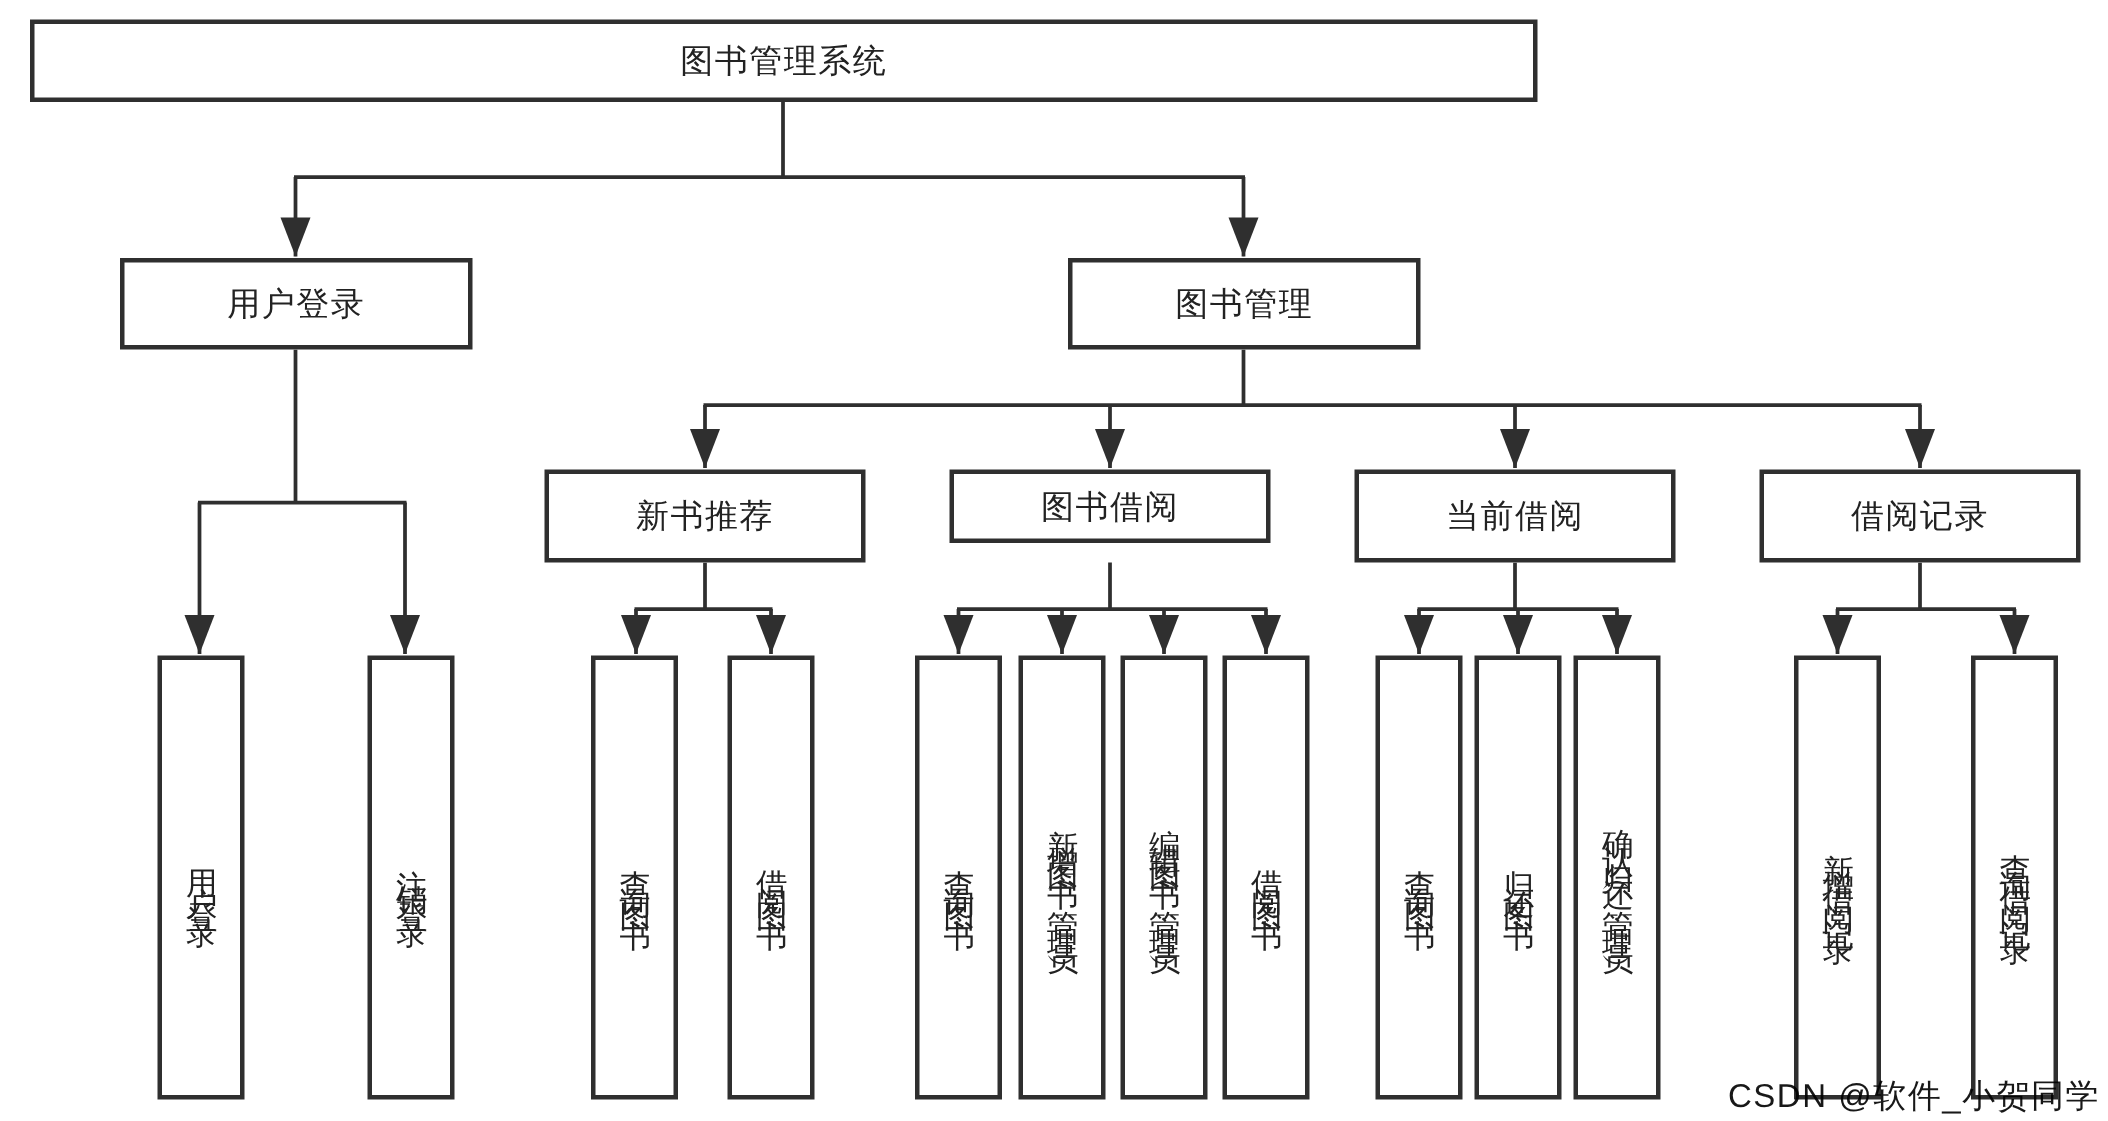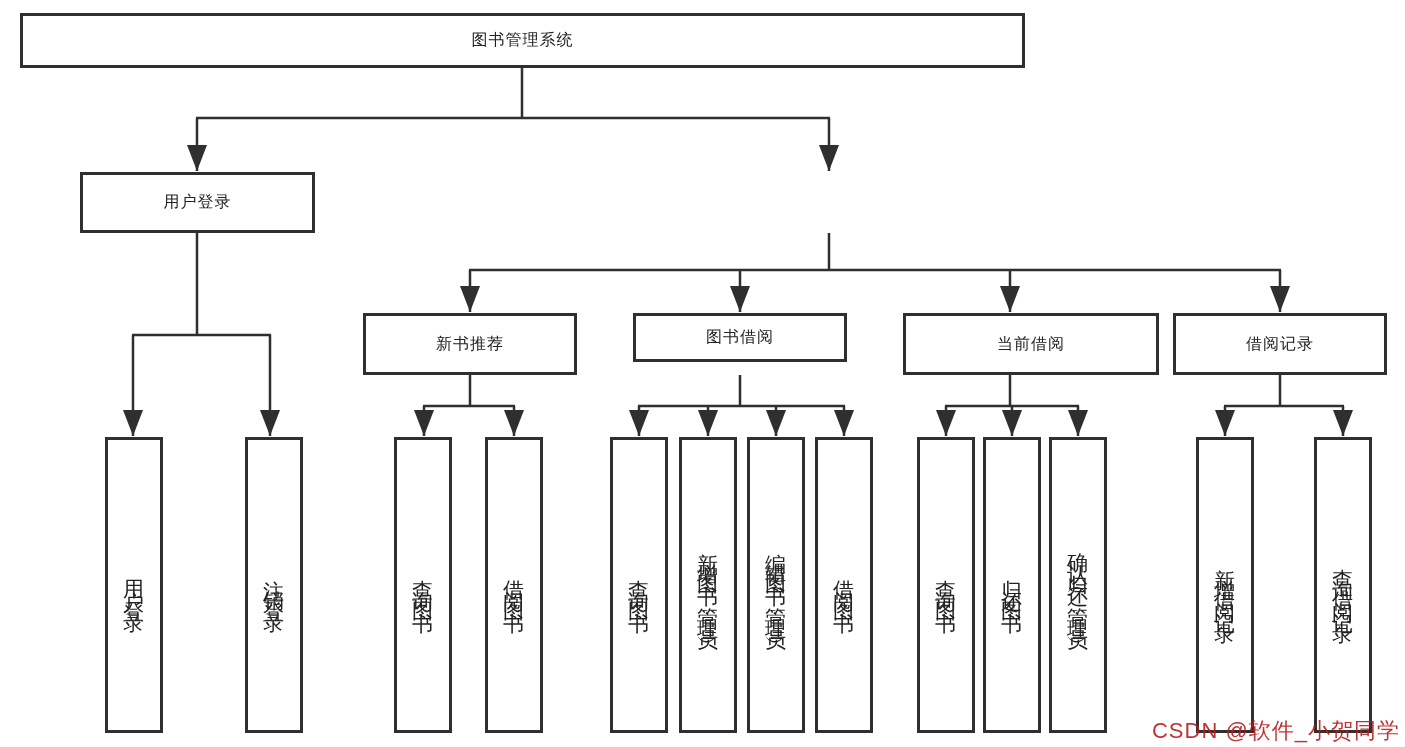--- a/index.html
+++ b/index.html
@@ -26,30 +26,30 @@
     box-sizing: border-box;
     border: 3px solid #2f2f2f;
     background: #ffffff;
     color: #222222;
     display: flex;
     align-items: center;
     justify-content: center;
     z-index: 2;
   }
   .hnode {
-    font-size: 16px;
+    font-size: 22px;
     letter-spacing: 1px;
     white-space: nowrap;
   }
   .root-node   { left: 20px;  top: 13px;  width: 1005px; height: 55px; }
   .l1-a        { left: 80px;  top: 172px; width: 235px;  height: 61px; }
   .l1-b        { left: 712px; top: 172px; width: 235px;  height: 61px; }
   .l3-0        { left: 363px; top: 313px; width: 214px;  height: 62px; text-align: right; }
   .l3-1        { left: 633px; top: 313px; width: 214px;  height: 49px; }
-  .l3-2        { left: 903px; top: 313px; width: 256px;  height: 62px; }
+  .l3-2        { left: 903px; top: 313px; width: 214px;  height: 62px; }
   .l3-3        { left: 1173px;top: 313px; width: 214px;  height: 62px; }
   .vnode {
     top: 437px;
     width: 58px;
     height: 296px;
   }
   .vnode .vtext {
     writing-mode: vertical-rl;
     text-orientation: mixed;
     font-size: 21px;
@@ -68,21 +68,21 @@
   .vx9  { left: 917px;  }
   .vx10 { left: 983px;  }
   .vx11 { left: 1049px; }
   .vx12 { left: 1196px; }
   .vx13 { left: 1314px; }
   .watermark {
     position: absolute;
     right: 5px;
     bottom: 1px;
     font-size: 22px;
-    color: #b91c1c;
+    color: #000000;
     opacity: 0.9;
     letter-spacing: 1px;
     z-index: 5;
     white-space: nowrap;
   }
 </style>
 </head>
 <body>
 
 <div id="canvas">
@@ -133,20 +133,21 @@
       <line x1="1280" y1="375" x2="1280" y2="407"></line>
       <line x1="1224" y1="406" x2="1344" y2="406"></line>
       <line x1="1225" y1="406" x2="1225" y2="436" marker-end="url(#ah)"></line>
       <line x1="1343" y1="406" x2="1343" y2="436" marker-end="url(#ah)"></line>
     </g>
   </svg>
 
   <div class="node hnode root-node">图书管理系统</div>
 
   <div class="node hnode l1-a">用户登录</div>
+  <div class="node hnode l1-b">图书管理</div>
 
   <div class="node hnode l3-0">新书推荐</div>
   <div class="node hnode l3-1">图书借阅</div>
   <div class="node hnode l3-2">当前借阅</div>
   <div class="node hnode l3-3">借阅记录</div>
 
   <div class="node vnode vx1">
     <span class="vtext">用户登录</span>
   </div>
   <div class="node vnode vx2">

